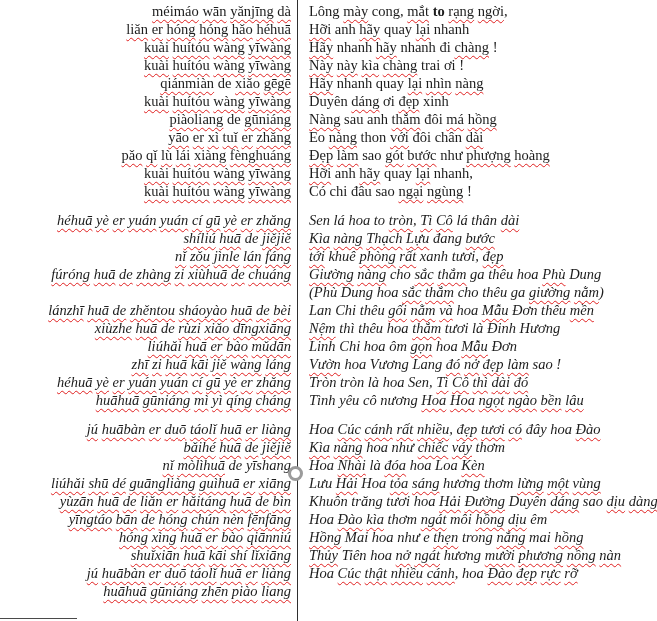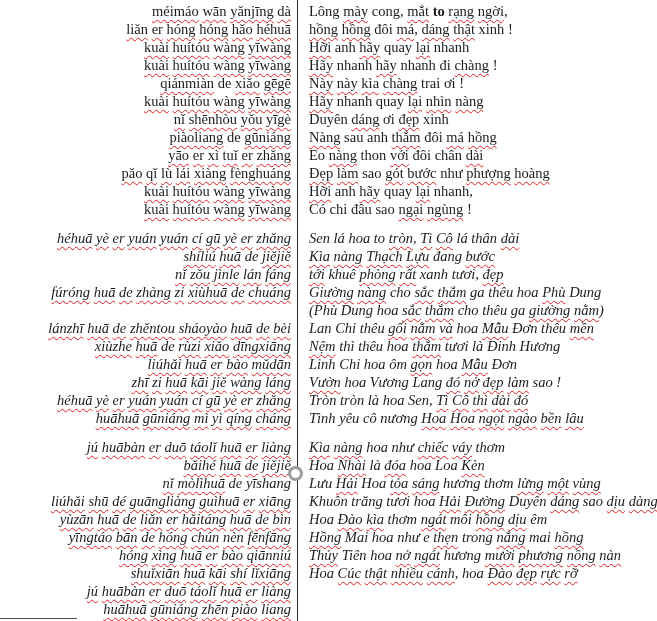--- a/index.html
+++ b/index.html
@@ -66,21 +66,20 @@
 <body>
 
 <div id="left-col" class="col">
     <div class="stanza">
       <div class="line"><span class="sq">méimáo</span> <span class="sq">wān</span> <span class="sq">yǎnjīng</span> <span class="sq">dà</span></div>
       <div class="line"><span class="sq">liǎn</span> <span class="sq">er</span> <span class="sq">hóng</span> <span class="sq">hóng</span> <span class="sq">hǎo</span> <span class="sq">héhuā</span></div>
       <div class="line"><span class="sq">kuài</span> <span class="sq">huítóu</span> <span class="sq">wàng</span> <span class="sq">yīwàng</span></div>
       <div class="line"><span class="sq">kuài</span> <span class="sq">huítóu</span> <span class="sq">wàng</span> <span class="sq">yīwàng</span></div>
       <div class="line"><span class="sq">qiánmiàn</span> <span>de </span><span class="sq">xiǎo</span> <span class="sq">gēgē</span></div>
       <div class="line"><span class="sq">kuài</span> <span class="sq">huítóu</span> <span class="sq">wàng</span> <span class="sq">yīwàng</span></div>
-      <div class="line"><span class="sq">nǐ</span> <span class="sq">shēnhòu</span> <span class="sq">yǒu</span> <span class="sq">yīgè</span></div>
       <div class="line"><span class="sq">piàoliang</span> <span>de </span><span class="sq">gūniáng</span></div>
       <div class="line"><span class="sq">yāo</span> <span class="sq">er</span> <span class="sq">xì</span> <span class="sq">tuǐ</span> <span class="sq">er</span> <span class="sq">zhǎng</span></div>
       <div class="line"><span class="sq">pǎo</span> <span class="sq">qǐ</span> <span class="sq">lù</span> <span class="sq">lái</span> <span class="sq">xiàng</span> <span class="sq">fènghuáng</span></div>
       <div class="line"><span class="sq">kuài</span> <span class="sq">huítóu</span> <span class="sq">wàng</span> <span class="sq">yīwàng</span></div>
       <div class="line"><span class="sq">kuài</span> <span class="sq">huítóu</span> <span class="sq">wàng</span> <span class="sq">yīwàng</span></div>
     </div>
     <div class="stanza italic">
       <div class="line"><span class="sq">héhuā</span> <span class="sq">yè</span> <span class="sq">er</span> <span class="sq">yuán</span> <span class="sq">yuán</span> <span class="sq">cí</span> <span class="sq">gū</span> <span class="sq">yè</span> <span class="sq">er</span> <span class="sq">zhǎng</span></div>
       <div class="line"><span class="sq">shíliú</span> <span class="sq">huā</span> <span>de </span><span class="sq">jiějiě</span></div>
       <div class="line"><span class="sq">nǐ</span> <span class="sq">zǒu</span> <span class="sq">jìnle</span> <span class="sq">lán</span> <span class="sq">fáng</span></div>
@@ -107,21 +106,20 @@
     </div>
   </div>
 
 <div id="divider"></div>
 <div id="anchor-ring"></div>
 <div id="page-bottom-border"></div>
 
 <div id="right-col" class="col">
     <div class="stanza">
       <div class="line"><span>Lông </span><span class="sq">mày</span> <span>cong, </span><span class="sq">mắt</span> <span class="b">to </span><span class="sq">rạng</span> <span class="sq">ngời</span><span>,</span></div>
-      <div class="line"><span class="sq">hồng</span> <span class="sq">hồng</span> <span>đôi </span><span class="sq">má</span><span>, </span><span class="sq">dáng</span> <span class="sq">thật</span> <span>xinh !</span></div>
       <div class="line"><span class="sq">Hỡi</span> <span>anh </span><span class="sq">hãy</span> <span>quay </span><span class="sq">lại</span> <span>nhanh</span></div>
       <div class="line"><span class="sq">Hãy</span> <span>nhanh </span><span class="sq">hãy</span> <span>nhanh đi </span><span class="sq">chàng</span> <span>!</span></div>
       <div class="line"><span class="sq">Này</span> <span class="sq">này</span> <span class="sq">kìa</span> <span class="sq">chàng</span> <span>trai ơi !</span></div>
       <div class="line"><span class="sq">Hãy</span> <span>nhanh quay </span><span class="sq">lại</span> <span class="sq">nhìn</span> <span class="sq">nàng</span></div>
       <div class="line"><span>Duyên </span><span class="sq">dáng</span> <span>ơi </span><span class="sq">đẹp</span> <span>xinh</span></div>
       <div class="line"><span class="sq">Nàng</span> <span>sau anh </span><span class="sq">thắm</span> <span>đôi </span><span class="sq">má</span> <span class="sq">hồng</span></div>
       <div class="line"><span>Eo </span><span class="sq">nàng</span> <span>thon </span><span class="sq">với</span> <span>đôi chân </span><span class="sq">dài</span></div>
       <div class="line"><span class="sq">Đẹp</span> <span class="sq">làm</span> <span>sao </span><span class="sq">gót</span> <span class="sq">bước</span> <span>như </span><span class="sq">phượng</span> <span class="sq">hoàng</span></div>
       <div class="line"><span class="sq">Hỡi</span> <span>anh </span><span class="sq">hãy</span> <span>quay </span><span class="sq">lại</span> <span>nhanh,</span></div>
       <div class="line"><span>Có chi đâu sao </span><span class="sq">ngại</span> <span class="sq">ngùng</span> <span>!</span></div>
@@ -133,20 +131,21 @@
       <div class="line"><span class="sq">Giường</span> <span class="sq">nàng</span> <span>cho </span><span class="sq">sắc</span> <span class="sq">thắm</span> <span>ga thêu hoa </span><span class="sq">Phù</span> <span>Dung</span></div>
       <div class="line"><span>(Phù Dung hoa </span><span class="sq">sắc</span> <span class="sq">thắm</span> <span>cho thêu ga </span><span class="sq">giường</span> <span class="sq">nằm</span><span>)</span></div>
       <div class="line"><span>Lan Chi thêu </span><span class="sq">gối</span> <span class="sq">nằm</span> <span class="sq">và</span> <span>hoa </span><span class="sq">Mẫu</span> <span>Đơn thêu </span><span class="sq">mền</span></div>
       <div class="line"><span class="sq">Nệm</span> <span>thì thêu hoa </span><span class="sq">thắm</span> <span>tươi là Đinh Hương</span></div>
       <div class="line"><span>Linh Chi hoa ôm </span><span class="sq">gọn</span> <span>hoa </span><span class="sq">Mẫu</span> <span>Đơn</span></div>
       <div class="line"><span class="sq">Vườn</span> <span>hoa Vương Lang </span><span class="sq">đó</span> <span class="sq">nở</span> <span class="sq">đẹp</span> <span class="sq">làm</span> <span>sao !</span></div>
       <div class="line"><span>Tròn tròn là hoa Sen, </span><span class="sq">Tì</span> <span class="sq">Cô</span> <span class="sq">thì</span> <span class="sq">dài</span> <span class="sq">đó</span></div>
       <div class="line"><span>Tình yêu cô nương </span><span class="sq">Hoa</span> <span class="sq">Hoa</span> <span class="sq">ngọt</span> <span class="sq">ngào</span> <span class="sq">bền</span> <span class="sq">lâu</span></div>
     </div>
     <div class="stanza italic">
+      <div class="line"><span>Hoa </span><span class="sq">Cúc</span> <span class="sq">cánh</span> <span class="sq">rất</span> <span class="sq">nhiều</span><span>, </span><span class="sq">đẹp</span> <span class="sq">tươi</span> <span class="sq">có</span> <span>đây hoa </span><span class="sq">Đào</span></div>
       <div class="line"><span class="sq">Kìa</span> <span class="sq">nàng</span> <span>hoa như </span><span class="sq">chiếc</span> <span class="sq">váy</span> <span>thơm</span></div>
       <div class="line"><span>Hoa </span><span class="sq">Nhài</span> <span>là </span><span class="sq">đóa</span> <span>hoa Loa </span><span class="sq">Kèn</span></div>
       <div class="line"><span>Lưu </span><span class="sq">Hải</span> <span>Hoa </span><span class="sq">tỏa</span> <span class="sq">sáng</span> <span>hương thơm </span><span class="sq">lừng</span> <span class="sq">một</span> <span class="sq">vùng</span></div>
       <div class="line"><span>Khuôn trăng tươi hoa </span><span class="sq">Hải</span> <span class="sq">Đường</span> <span>Duyên </span><span class="sq">dáng</span> <span>sao </span><span class="sq">dịu</span> <span class="sq">dàng</span></div>
       <div class="line"><span>Hoa </span><span class="sq">Đào</span> <span class="sq">kìa</span> <span>thơm </span><span class="sq">ngát</span> <span>môi </span><span class="sq">hồng</span> <span class="sq">dịu</span> <span>êm</span></div>
       <div class="line"><span class="sq">Hồng</span> <span>Mai hoa như e </span><span class="sq">thẹn</span> <span>trong </span><span class="sq">nắng</span> <span>mai </span><span class="sq">hồng</span></div>
       <div class="line"><span class="sq">Thủy</span> <span>Tiên hoa </span><span class="sq">nở</span> <span class="sq">ngát</span> <span>hương </span><span class="sq">mười</span> <span class="sq">phương</span> <span class="sq">nồng</span> <span class="sq">nàn</span></div>
       <div class="line"><span>Hoa </span><span class="sq">Cúc</span> <span class="sq">thật</span> <span class="sq">nhiều</span> <span class="sq">cánh</span><span>, </span><span>hoa </span><span class="sq">Đào</span> <span class="sq">đẹp</span> <span class="sq">rực</span> <span class="sq">rỡ</span></div>
     </div>
   </div>

